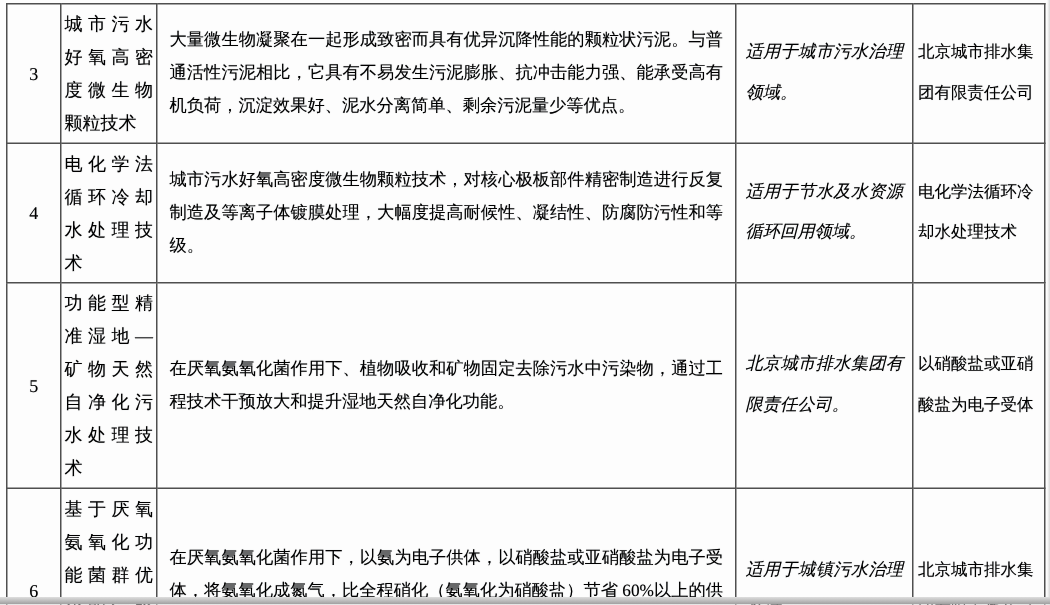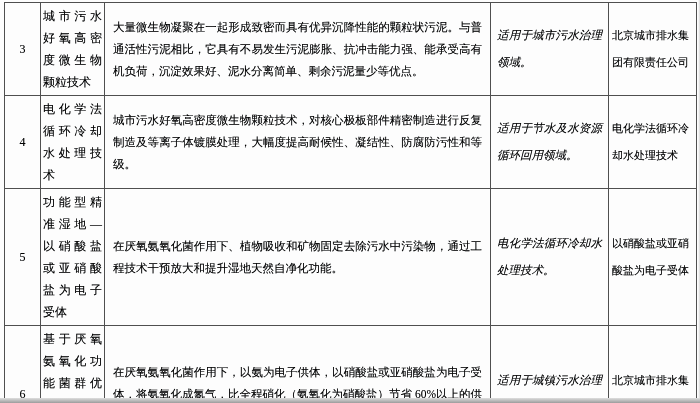--- a/index.html
+++ b/index.html
@@ -75,23 +75,23 @@
       </tr>
       <tr class="r1">
         <td class="num">4</td>
         <td class="name">电化学法循环冷却水处理技术</td>
         <td class="desc">城市污水好氧高密度微生物颗粒技术，对核心极板部件精密制造进行反复制造及等离子体镀膜处理，大幅度提高耐候性、凝结性、防腐防污性和等级。</td>
         <td class="scope">适用于节水及水资源循环回用领域。</td>
         <td class="comp">电化学法循环冷却水处理技术</td>
       </tr>
       <tr class="r2">
         <td class="num">5</td>
-        <td class="name">功能型精准湿地—以硝酸盐或亚硝酸盐为电子受体</td>
+        <td class="name">功能型精准湿地—矿物天然自净化污水处理技术</td>
         <td class="desc">在厌氧氨氧化菌作用下、植物吸收和矿物固定去除污水中污染物，通过工程技术干预放大和提升湿地天然自净化功能。</td>
-        <td class="scope">电化学法循环冷却水处理技术。</td>
+        <td class="scope">北京城市排水集团有限责任公司。</td>
         <td class="comp">以硝酸盐或亚硝酸盐为电子受体</td>
       </tr>
       <tr class="r3">
         <td class="num">6</td>
         <td class="name">基于厌氧氨氧化功能菌群优化的污水处理新技术</td>
         <td class="desc">在厌氧氨氧化菌作用下，以氨为电子供体，以硝酸盐或亚硝酸盐为电子受体，将氨氧化成氮气，比全程硝化（氨氧化为硝酸盐）节省 60%以上的供氧量。</td>
         <td class="scope">适用于城镇污水治理领域。</td>
         <td class="comp">北京城市排水集团有限责任公司</td>
       </tr>
     </tbody>

